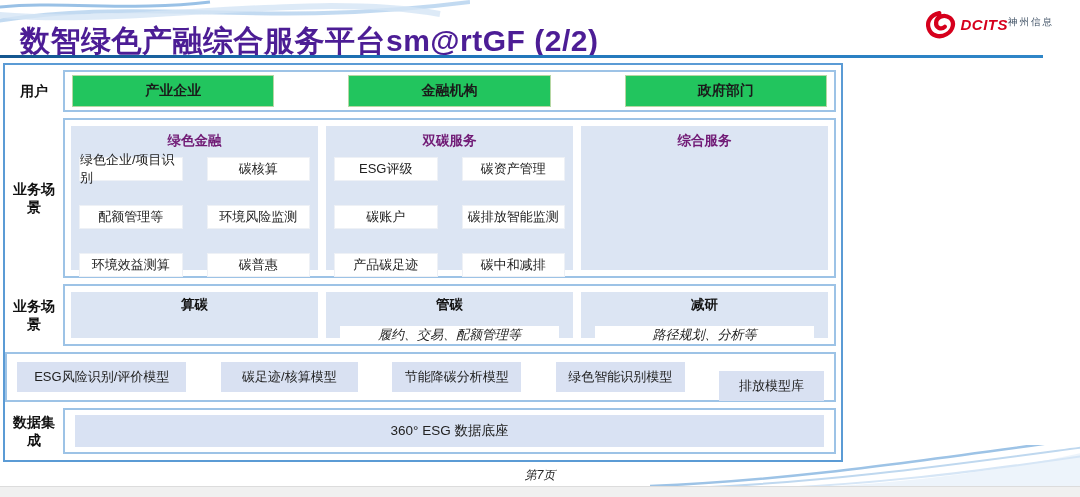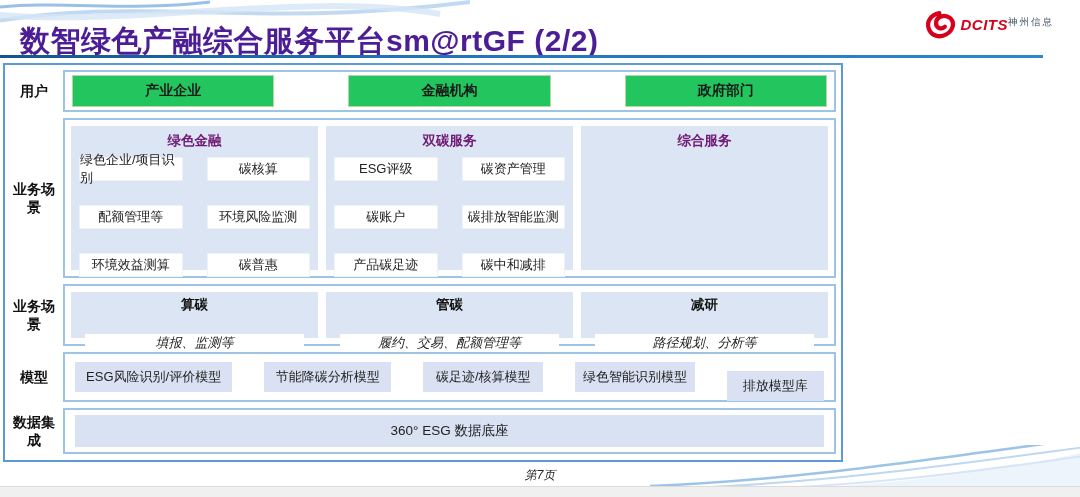--- a/index.html
+++ b/index.html
@@ -37,21 +37,21 @@
   .scen-box{display:flex;gap:8px;padding:6px;}
   .panel{flex:1;background:#dce5f3;padding:3px 8px 8px;display:flex;flex-direction:column;box-sizing:border-box;}
   .panel-title{text-align:center;font-weight:bold;font-size:13.5px;padding:3px 0 7px;color:#701a75;}
   .panel-grid{display:grid;grid-template-columns:1fr 1fr;column-gap:10px;row-gap:9px;align-content:start;gap:24px;}
   .item{background:#fff;height:24px;display:flex;align-items:center;justify-content:center;
         font-size:13px;color:#222;border:1px solid #eef1f6;box-sizing:border-box;}
 
   
   .row-cap{height:62px;}
   .cap-box{display:flex;gap:8px;padding:6px;}
-  .cap-panel{flex:1;background:#dce5f3;padding:2px 10px 7px;display:flex;flex-direction:column;gap:20px;box-sizing:border-box;}
+  .cap-panel{flex:1;background:#dce5f3;padding:2px 10px 7px;display:flex;flex-direction:column;gap:12px;box-sizing:border-box;}
   .cap-title{text-align:center;font-weight:bold;font-size:13.5px;padding:2px 0 0;color:#141414;}
   .cap-desc{background:#fff;height:22px;display:flex;align-items:center;justify-content:center;
             font-style:italic;font-size:13px;color:#222;margin:0 4px;}
 
   
   .row-models{height:50px;}
   .models-box{display:flex;align-items:center;justify-content:space-between;padding:0 10px;}
   .model-chip{background:#d9e1f2;height:30px;display:flex;align-items:center;justify-content:center;
               font-size:13px;color:#222;}
   .model-chip:nth-child(1){width:21%;}
@@ -141,39 +141,37 @@
         </div>
 
       </div>
     </section>
 
     <section class="row row-cap">
       <div class="row-label">业务场景</div>
       <div class="row-box cap-box">
         <div class="cap-panel">
           <div class="cap-title">算碳</div>
-          <div class="cap-desc">填报、监测等</div>
         </div>
         <div class="cap-panel">
           <div class="cap-title">管碳</div>
           <div class="cap-desc">履约、交易、配额管理等</div>
         </div>
         <div class="cap-panel">
           <div class="cap-title">减研</div>
           <div class="cap-desc">路径规划、分析等</div>
         </div>
       </div>
     </section>
 
     <section class="row row-models">
-      <div class="row-label">模型</div>
       <div class="row-box models-box">
         <div class="model-chip">ESG风险识别/评价模型</div>
+        <div class="model-chip">碳足迹/核算模型</div>
         <div class="model-chip">节能降碳分析模型</div>
-        <div class="model-chip">碳足迹/核算模型</div>
         <div class="model-chip">绿色智能识别模型</div>
         <div class="model-chip">排放模型库</div>
       </div>
     </section>
 
     <section class="row row-data">
       <div class="row-label">数据集成</div>
       <div class="row-box data-box">
         <div class="data-bar">360° ESG 数据底座</div>
       </div>

